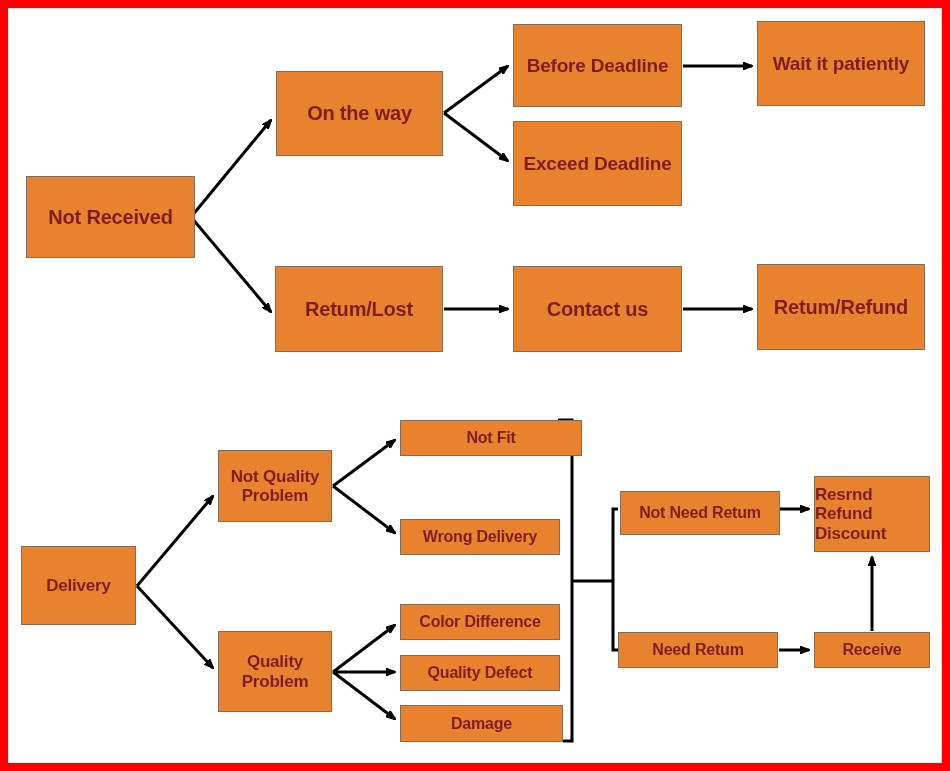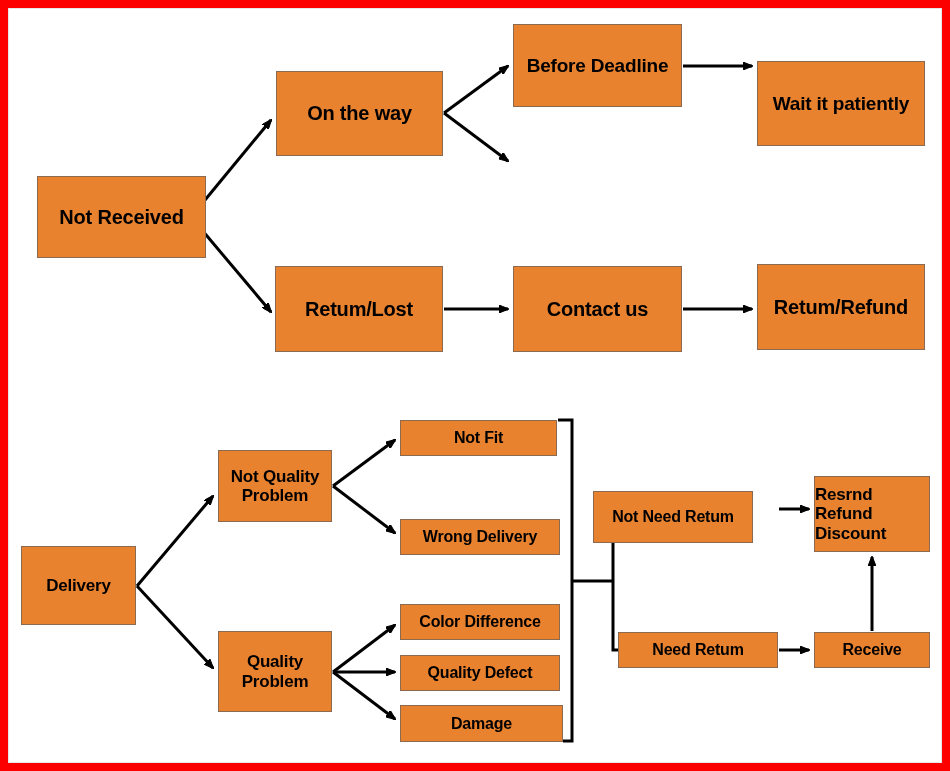--- a/index.html
+++ b/index.html
@@ -39,21 +39,21 @@
     left: 0; top: 0;
     width: 950px;
     height: 771px;
     z-index: 1;
   }
   .node {
     position: absolute;
     box-sizing: border-box;
     background: #e9822f;
     border: 1px solid #8a6a50;
-    color: #000000;
+    color: #7f1d1d;
     font-weight: bold;
     display: flex;
     align-items: center;
     justify-content: center;
     text-align: center;
     line-height: 1.12;
     z-index: 3;
     white-space: pre-line;
     letter-spacing: -0.2px;
   }
@@ -108,54 +108,55 @@
 
     <polyline fill="none" stroke-width="3" points="618,509 613,509 613,650 618,650"></polyline>
 
     <line x1="779" y1="509" x2="809" y2="509" stroke-width="3" marker-end="url(#ah)"></line>
 
     <line x1="779" y1="650" x2="809" y2="650" stroke-width="3" marker-end="url(#ah)"></line>
 
     <line x1="872" y1="631" x2="872" y2="557" stroke-width="3" marker-end="url(#ah)"></line>
   </svg>
 
-  <div class="node fs20" style="left:37px; top:176px; width:169px; height:82px;">Not Received</div>
+  <div class="node fs20" style="left:26px; top:176px; width:169px; height:82px;">Not Received</div>
 
   <div class="node fs20" style="left:276px; top:71px; width:167px; height:85px;">On the way</div>
 
   <div class="node fs19" style="left:513px; top:24px; width:169px; height:83px;">Before Deadline</div>
 
+  <div class="node fs19" style="left:513px; top:121px; width:169px; height:85px;">Exceed Deadline</div>
 
-  <div class="node fs19" style="left:757px; top:21px; width:168px; height:85px;margin-top:40px;">Wait it patiently</div>
+  <div class="node fs19" style="left:757px; top:21px; width:168px; height:85px;">Wait it patiently</div>
 
   <div class="node fs20" style="left:275px; top:266px; width:168px; height:86px;">Retum/Lost</div>
 
   <div class="node fs20" style="left:513px; top:266px; width:169px; height:86px;">Contact us</div>
 
   <div class="node fs20" style="left:757px; top:264px; width:168px; height:86px;">Retum/Refund</div>
 
   <div class="node fs17" style="left:21px; top:546px; width:115px; height:79px;">Delivery</div>
 
   <div class="node fs17" style="left:218px; top:450px; width:114px; height:72px;">Not Quality
 Problem</div>
 
   <div class="node fs17" style="left:218px; top:631px; width:114px; height:81px;">Quality
 Problem</div>
 
-  <div class="node fs16" style="left:400px; top:420px; width:157px; height:36px;">Not Fit</div>
+  <div class="node fs16" style="left:400px; top:420px; width:182px; height:36px;">Not Fit</div>
 
   <div class="node fs16" style="left:400px; top:519px; width:160px; height:36px;">Wrong Delivery</div>
 
   <div class="node fs16" style="left:400px; top:604px; width:160px; height:36px;">Color Difference</div>
 
   <div class="node fs16" style="left:400px; top:655px; width:160px; height:36px;">Quality Defect</div>
 
   <div class="node fs16" style="left:400px; top:705px; width:163px; height:37px;">Damage</div>
 
-  <div class="node fs16" style="left:593px; top:491px; width:160px; height:52px;">Not Need Retum</div>
+  <div class="node fs16" style="left:620px; top:491px; width:160px; height:44px;">Not Need Retum</div>
 
   <div class="node fs16" style="left:618px; top:632px; width:160px; height:36px;">Need Retum</div>
 
   <div class="node fs17" style="left:814px; top:476px; width:116px; height:76px; justify-content:flex-start; text-align:left;">Resrnd
 Refund
 Discount</div>
 
   <div class="node fs16" style="left:814px; top:632px; width:116px; height:36px;">Receive</div>
 
   <div id="frame-inner-line"></div>

